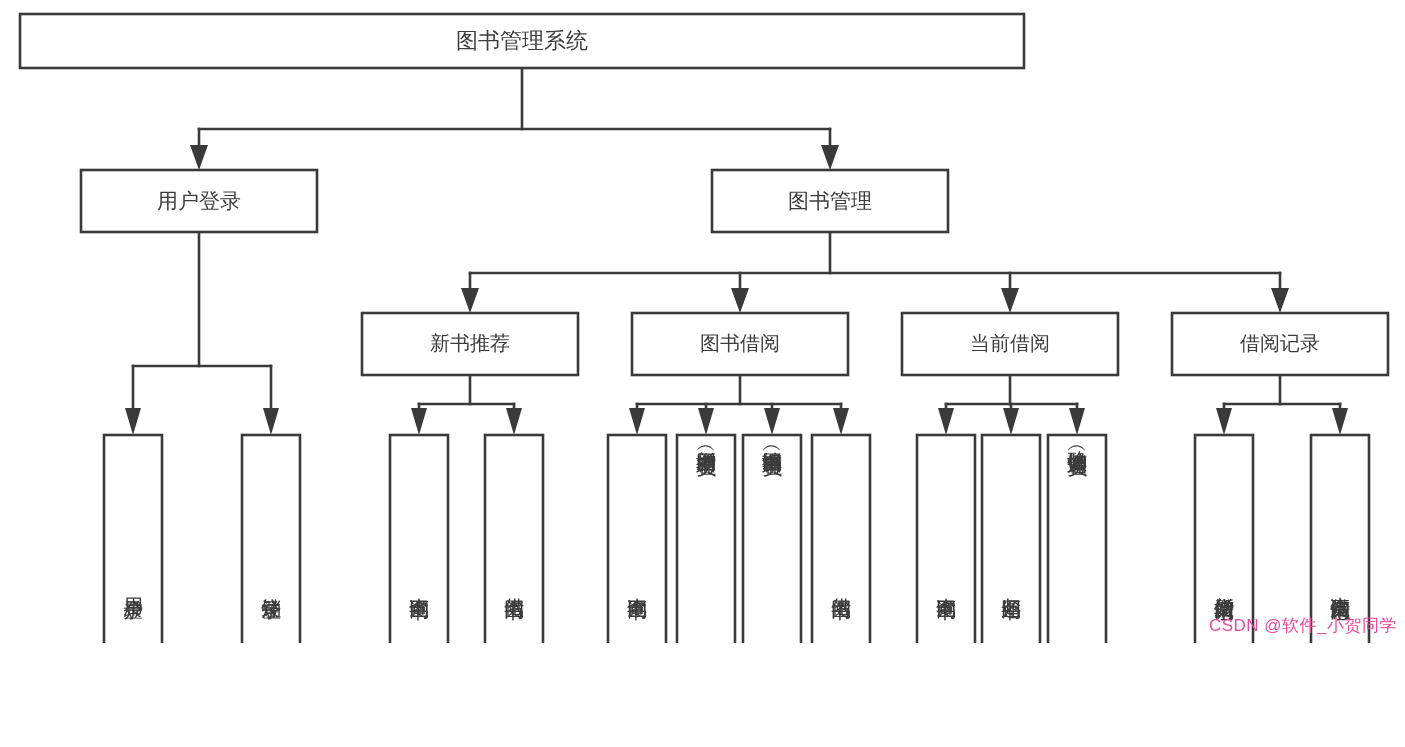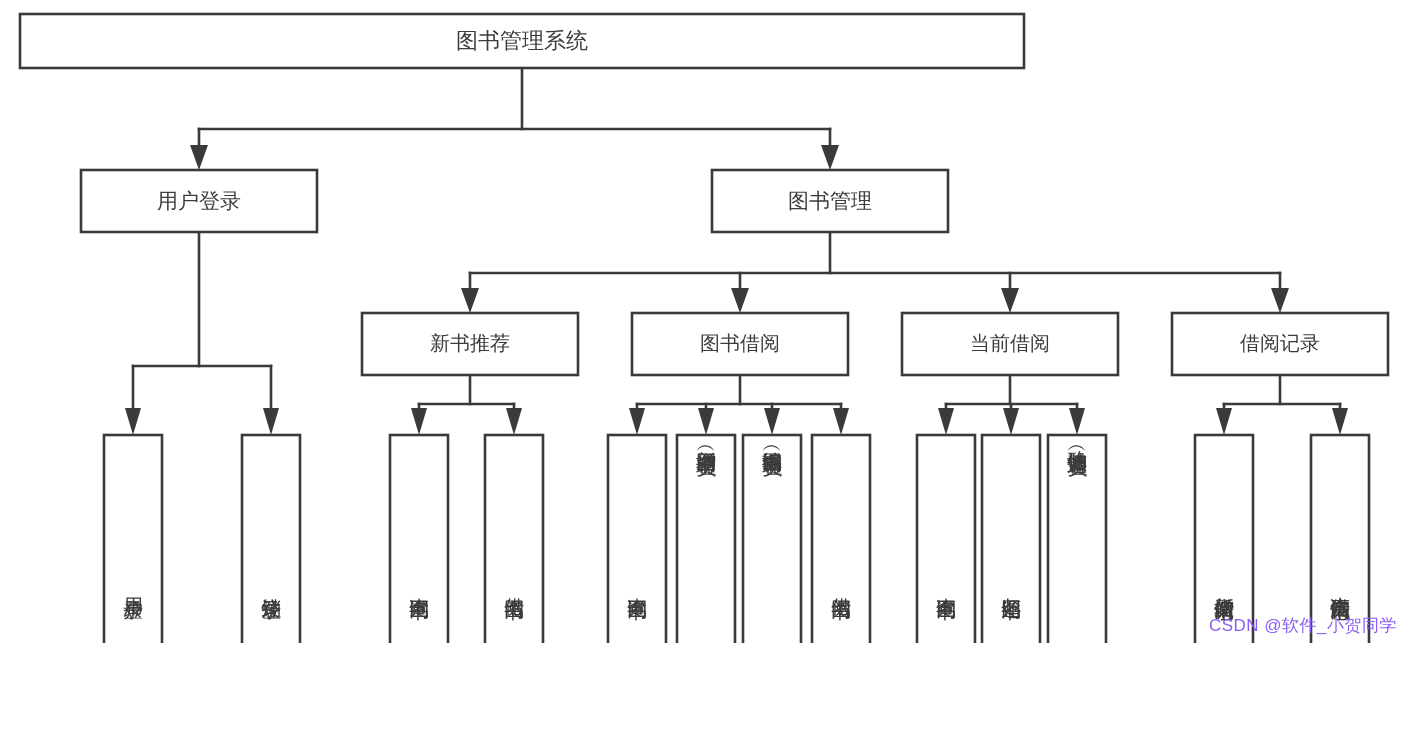--- a/index.html
+++ b/index.html
@@ -67,21 +67,21 @@
     letter-spacing: 1px;
     color: #3c3c3c;
     white-space: nowrap;
   }
   .watermark {
     position: absolute;
     right: 8px;
     bottom: 6px;
     font-family: "Liberation Sans", "DejaVu Sans", sans-serif;
     font-size: 17px;
-    color: #8b5cf6;
+    color: #ec4899;
     letter-spacing: 0.5px;
     white-space: nowrap;
   }
 </style>
 </head>
 <body>
 
 <div id="diagram-root">
 
   <svg class="diagram-canvas" viewBox="0 0 1405 747">

